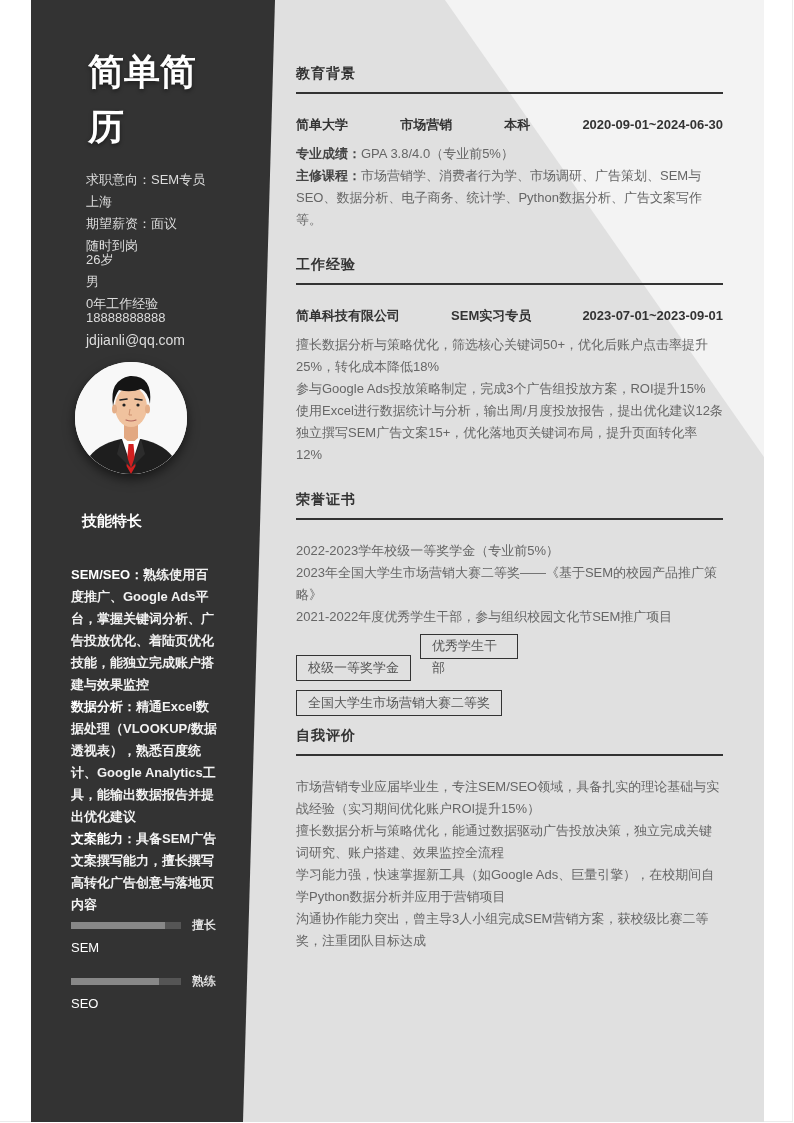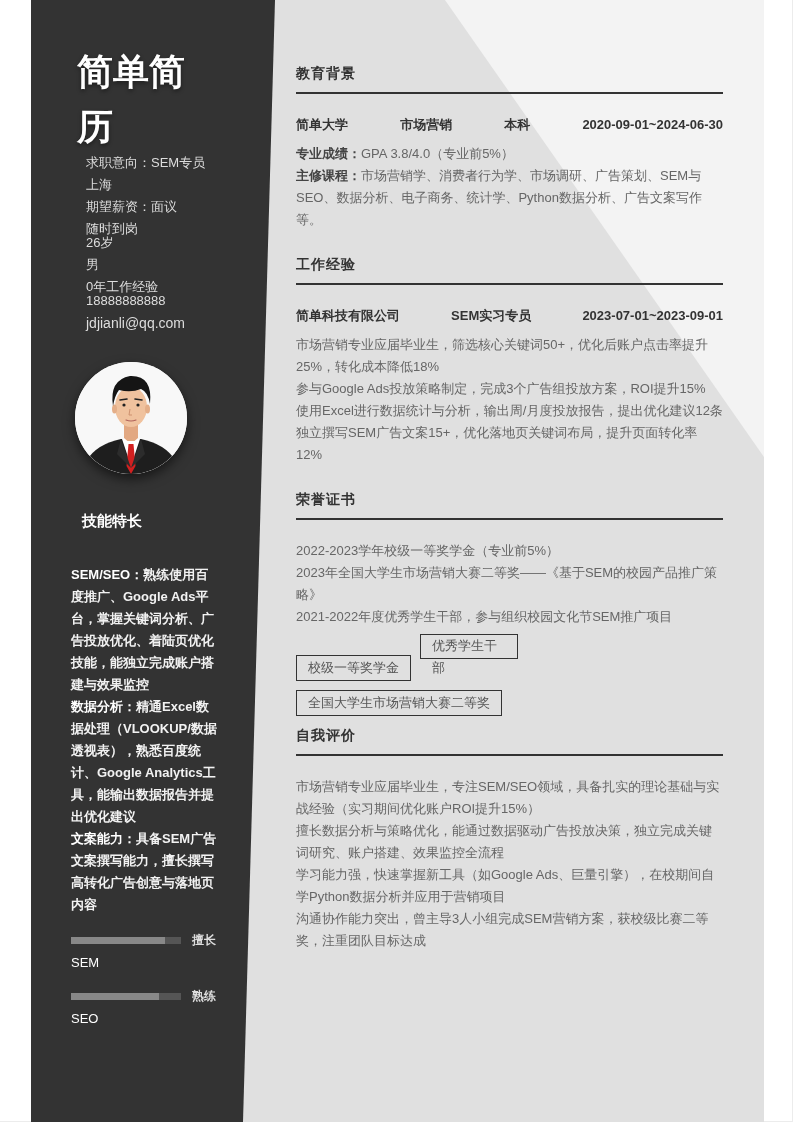--- a/index.html
+++ b/index.html
@@ -9,34 +9,34 @@
     font-family:"Liberation Sans","DejaVu Sans",sans-serif;
   }
   .frame { position:absolute; left:0; top:0; width:792px; height:1121px; border-right:1px solid #ececec; border-bottom:1px solid #ececec; }
   .page { position:absolute; left:31px; top:0; width:733px; height:1122px; background:#e0e0e0; overflow:hidden; }
   .light-tri { position:absolute; left:0; top:0; width:733px; height:1122px; background:#f3f3f3;
     clip-path: polygon(414px 0, 733px 0, 733px 457px); }
   .sidebar-bg { position:absolute; left:0; top:0; width:733px; height:1122px; background:#333333;
     clip-path: polygon(0 0, 244px 0, 212px 1122px, 0 1122px); }
 
   
-  .name { position:absolute; left:77px; top:44px; width:130px; font-size:36px; line-height:55px; font-weight:bold; color:#ffffff;
+  .name { position:absolute; left:88px; top:44px; width:130px; font-size:36px; line-height:55px; font-weight:bold; color:#ffffff;
     text-shadow:0 2px 4px rgba(0,0,0,0.45); letter-spacing:0; }
-  .info { position:absolute; left:86px; top:156px; font-size:13px; line-height:14px; color:#dddddd; }
+  .info { position:absolute; left:86px; top:173px; font-size:13px; line-height:14px; color:#dddddd; }
   .info div { margin-top:8px; white-space:nowrap; }
   .info div:first-child { margin-top:0; }
   .info div:nth-child(5), .info div:nth-child(8) { margin-top:0; }
   .info div:last-child { font-size:14px; }
   .avatar { position:absolute; left:75px; top:362px; width:112px; height:112px; border-radius:50%; overflow:hidden;
     background:#f7f7f7; box-shadow:0 5px 12px rgba(0,0,0,0.55); }
   .avatar svg { display:block; }
   .skills-title { position:absolute; left:71px; top:511px; font-size:15px; line-height:20px; font-weight:bold; color:#ffffff;margin-left:11px; }
   .skills { position:absolute; left:71px; top:564px; width:148px; font-size:13px; line-height:22px; color:#f2f2f2; font-weight:bold; }
   .skills .label { color:#ffffff;margin-top:34px; }
-  .level-row { display:flex; align-items:center; height:12px; margin-top:18px; }
+  .level-row { display:flex; align-items:center; height:12px; margin-top:3px; }
   .level-row.second { margin-top:16px; }
   .bar { width:110px; height:7px; background:#555555; position:relative; }
   .bar-fill { position:absolute; left:0; top:0; height:7px; background:#888888; }
   .level-label { margin-left:11px; font-size:12px; color:#dddddd; font-weight:bold; }
   .level-name { margin-top:6px; font-size:13px; line-height:22px; color:#ffffff; font-weight:normal; }
 
   
   .main { position:absolute; left:296px; top:63px; width:427px; color:#666666; }
   .section { margin-top:23px; }
   .section:first-child { margin-top:0; }
@@ -145,21 +145,21 @@
   </div>
 
   <div class="section">
     <div class="sec-title">工作经验</div>
     <div class="row">
       <span>简单科技有限公司</span>
       <span>SEM实习专员</span>
       <span>2023-07-01~2023-09-01</span>
     </div>
     <div class="details">
-      <div>市场营销专业应届毕业生，筛选核心关键词50+，优化后账户点击率提升25%，转化成本降低18%</div>
+      <div>擅长数据分析与策略优化，筛选核心关键词50+，优化后账户点击率提升25%，转化成本降低18%</div>
       <div>参与Google Ads投放策略制定，完成3个广告组投放方案，ROI提升15%</div>
       <div>使用Excel进行数据统计与分析，输出周/月度投放报告，提出优化建议12条</div>
       <div>独立撰写SEM广告文案15+，优化落地页关键词布局，提升页面转化率12%</div>
     </div>
   </div>
 
   <div class="section">
     <div class="sec-title">荣誉证书</div>
     <div class="desc">
       <div>2022-2023学年校级一等奖学金（专业前5%）</div>

